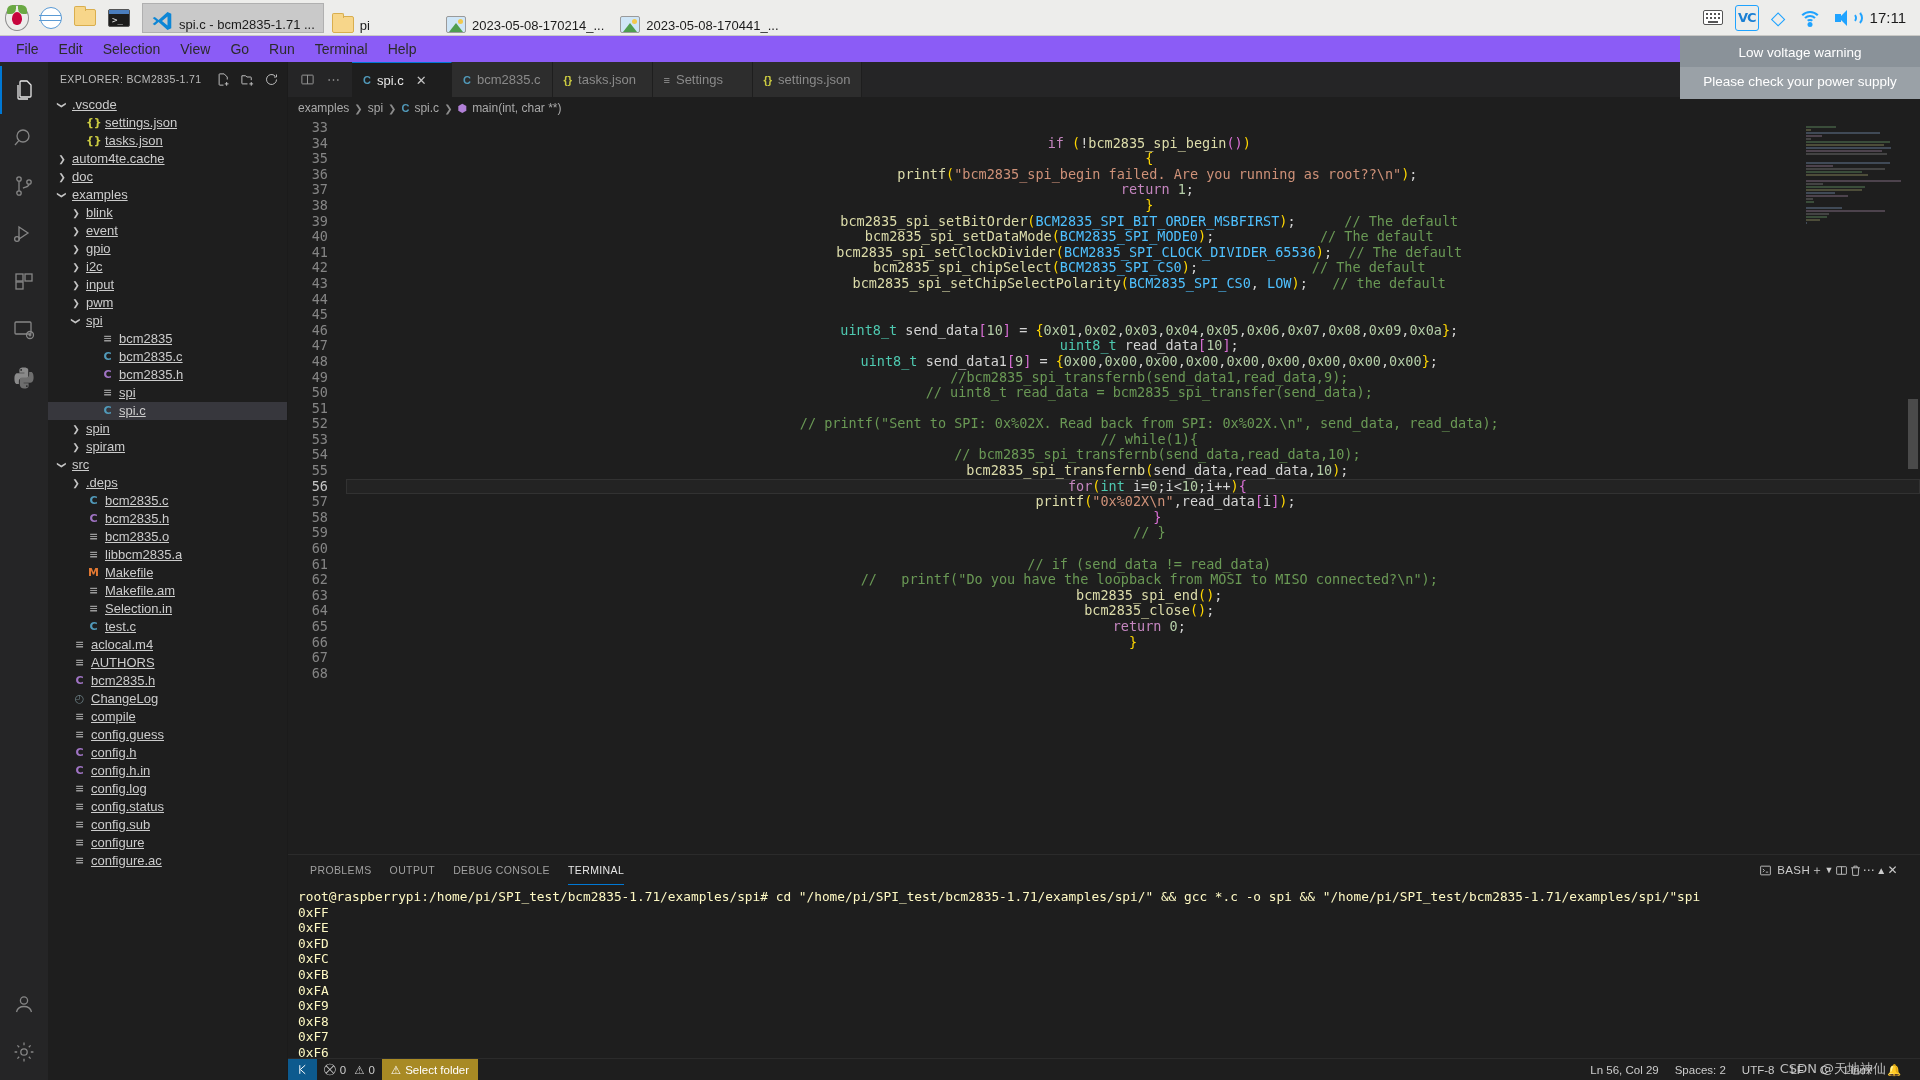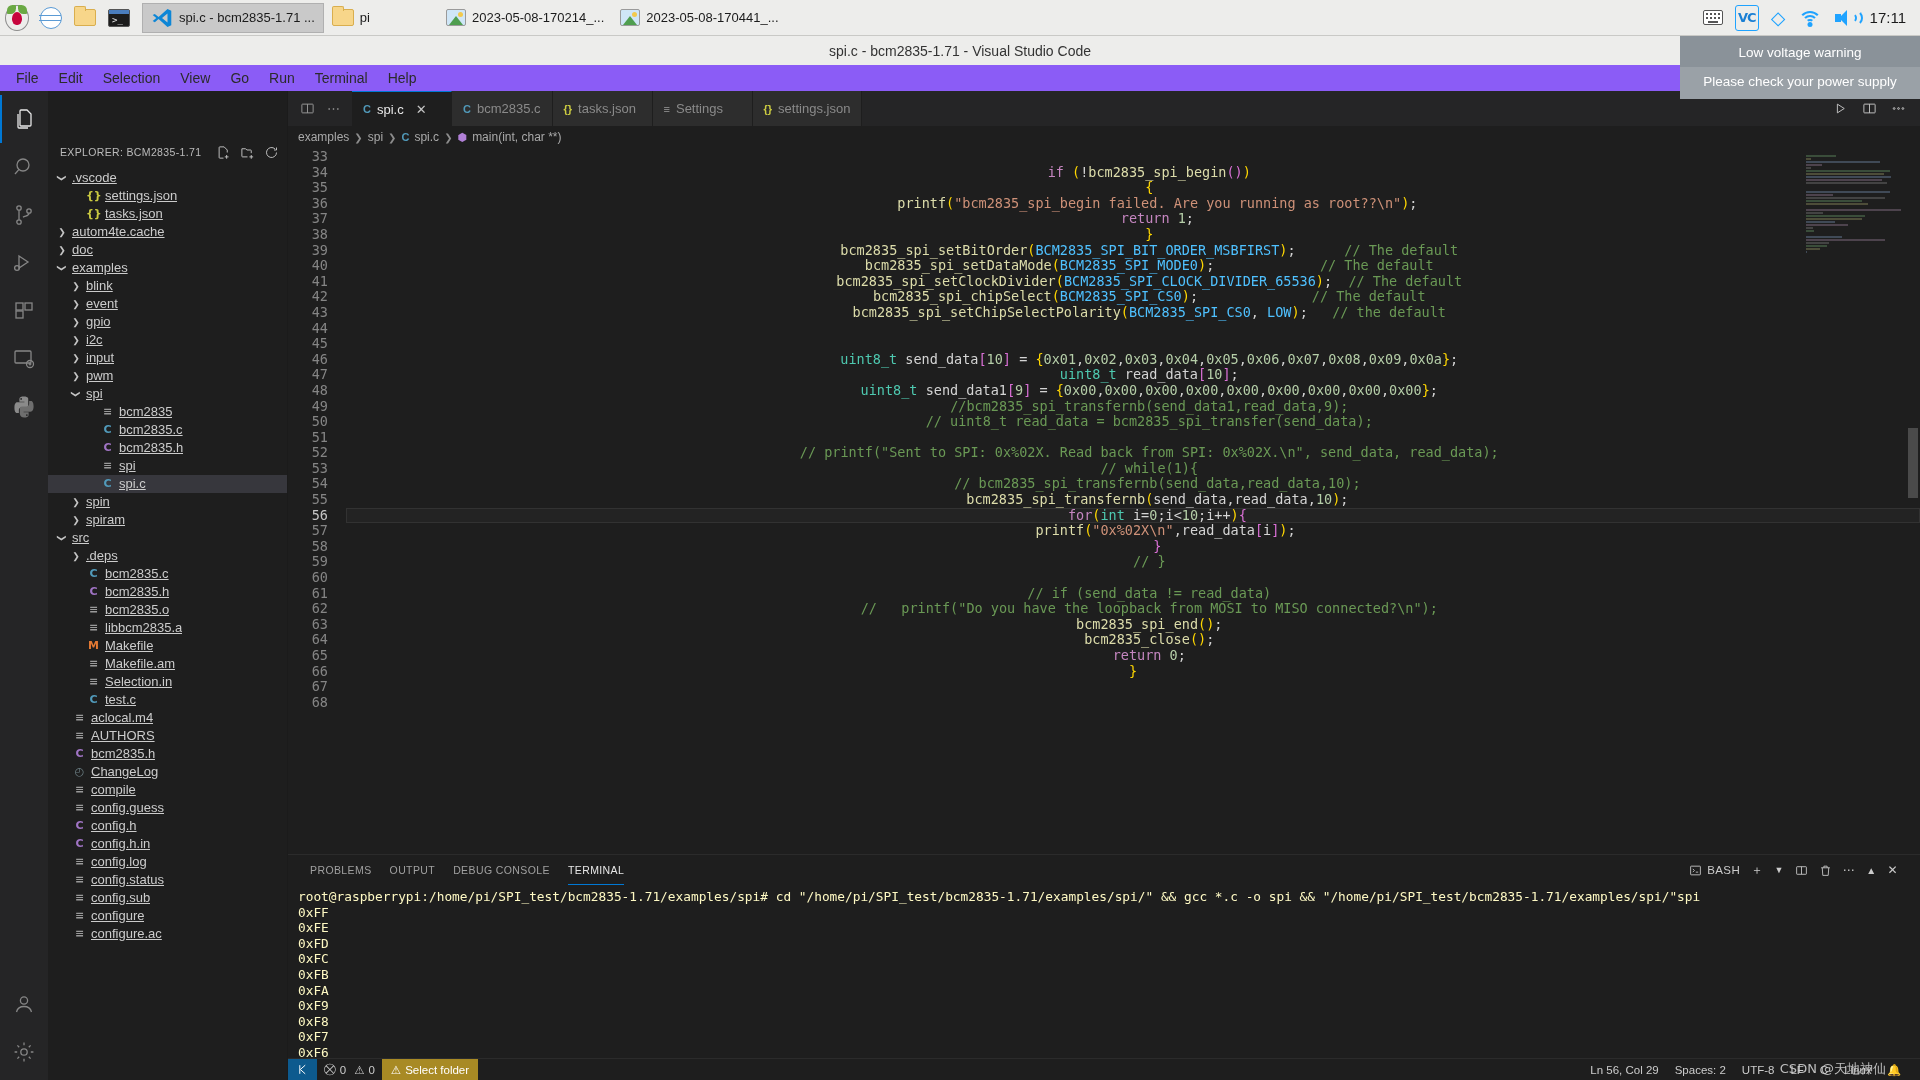--- a/index.html
+++ b/index.html
@@ -73,21 +73,21 @@
     position:relative; overflow:hidden;
   }
   .pic-ico:before{
     content:''; position:absolute; left:2px;bottom:0;width:0;height:0;
     border-left:7px solid transparent;border-right:7px solid transparent;border-bottom:9px solid #4f9e4f;
   }
   .pic-ico:after{
     content:''; position:absolute; right:2px;top:2px;width:5px;height:5px;border-radius:50%;background:#f2c94c;
   }
   .task-btn{
-    height:30px; display:flex; align-items:center; gap:6px; padding:0 8px;
+    height:30px; display:flex; align-items:flex-end; gap:6px; padding:0 8px;
     font-size:13px; color:#1b1b1b; max-width:220px; overflow:hidden; white-space:nowrap;
   }
   .task-btn.active{ background:#c9c9c9; border:1px solid #b0b0b0; }
   .task-btn .lbl{ overflow:hidden; text-overflow:ellipsis; }
   #tb-right{ margin-left:auto; display:flex; align-items:center; gap:12px; padding-right:14px; }
   .kbd-ico{ width:20px;height:15px;border:1.5px solid #555;border-radius:2px; position:relative; background:#fff;}
   .kbd-ico i{ position:absolute; width:2px;height:2px;background:#555; }
   .vnc-ico{
     width:24px;height:26px;border:1.6px solid #1fa3ff;border-radius:3px;
     display:flex;align-items:center;justify-content:center;
@@ -155,21 +155,20 @@
   }
   #ab-bottom{ margin-top:auto; padding-bottom:4px; }
 
   
   #sidebar{ width:240px; background:#1e1e1e; flex:0 0 240px; display:flex; flex-direction:column;
             border-right:1px solid #1b1b1b; overflow:hidden;}
   #sb-header{
     height:34px; display:flex; align-items:center; padding:0 8px 0 12px;
     font-size:10.5px; letter-spacing:.35px; color:#bbbbbb; text-transform:uppercase;
     flex:0 0 34px;
-    margin-top:44px;
   }
   #sb-header .sb-actions{ margin-left:auto; display:flex; gap:9px; color:#c5c5c5; }
   #tree{ flex:1; overflow:hidden; font-size:13px; }
   .row{
     height:18px; display:flex; align-items:center; gap:4px; padding-right:6px;
     color:#cccccc; white-space:nowrap; line-height:18px;
   }
   .row.selected{ background:#37373d; }
   .row .tw{ width:12px; display:inline-block; text-align:center; color:#c5c5c5; font-size:9px; flex:0 0 12px;}
   .row .fi{ width:15px; flex:0 0 15px; text-align:center; font-size:11px; font-weight:bold;
@@ -233,21 +232,21 @@
   
   #panel{ height:204px; flex:0 0 204px; background:#1e1e1e; display:flex; flex-direction:column;
           border-top:1px solid #2b2b2b;}
   #panel-tabs{ height:30px; display:flex; align-items:center; gap:18px; padding:0 22px;
                font-size:10.5px; letter-spacing:.4px; color:#a0a0a0; text-transform:uppercase; flex:0 0 30px;}
   #panel-tabs .pt{ position:relative; height:30px; display:flex; align-items:center;}
   #panel-tabs .pt.active{ color:#e7e7e7; }
   #panel-tabs .pt.active:after{
     content:''; position:absolute; left:0; right:0; bottom:0; height:1px; background:#0078d4;
   }
-  #panel-right{ margin-left:auto; display:flex; align-items:center; gap:11px; color:#cccccc; font-size:12px;justify-content:flex-end;}
+  #panel-right{ margin-left:auto; display:flex; align-items:center; gap:1px; color:#cccccc; font-size:12px;justify-content:flex-end;}
   #panel-right .shell{ display:flex; align-items:center; gap:5px; font-size:11.5px;}
   #terminal{ flex:1; padding:4px 0 0 10px; font-size:12.8px; line-height:15.6px; color:#fef9c3;
              white-space:pre; overflow:hidden;}
 
   
   #statusbar{
     height:22px; flex:0 0 22px; background:#1e1e1e; display:flex; align-items:center;
     font-size:11.5px; color:#cccccc; border-top:1px solid #2b2b2b;
   }
   #sb-left{ display:flex; align-items:center; height:22px; }
@@ -341,21 +340,20 @@
   </div>
 </div>
 
 <div id="notification">
   <div class="n-title">Low voltage warning</div>
   <div class="n-body">Please check your power supply</div>
 </div>
 
 <div id="vscode">
 
-  <div id="vs-title">spi.c - bcm2835-1.71 - Visual Studio Code</div>
 
   <div id="menubar">
     <div class="mi">File</div>
     <div class="mi">Edit</div>
     <div class="mi">Selection</div>
     <div class="mi">View</div>
     <div class="mi">Go</div>
     <div class="mi">Run</div>
     <div class="mi">Terminal</div>
     <div class="mi">Help</div>

